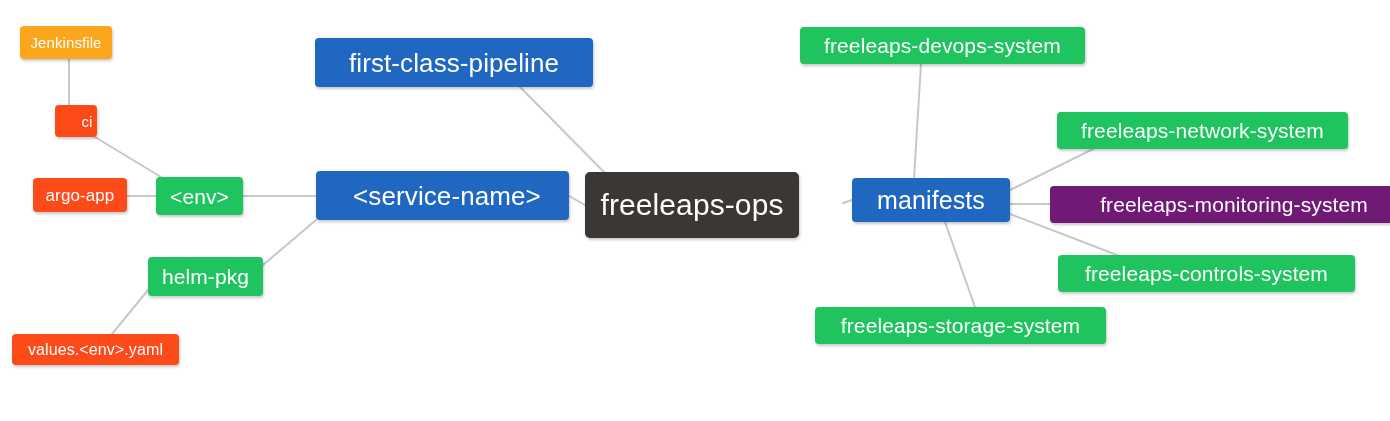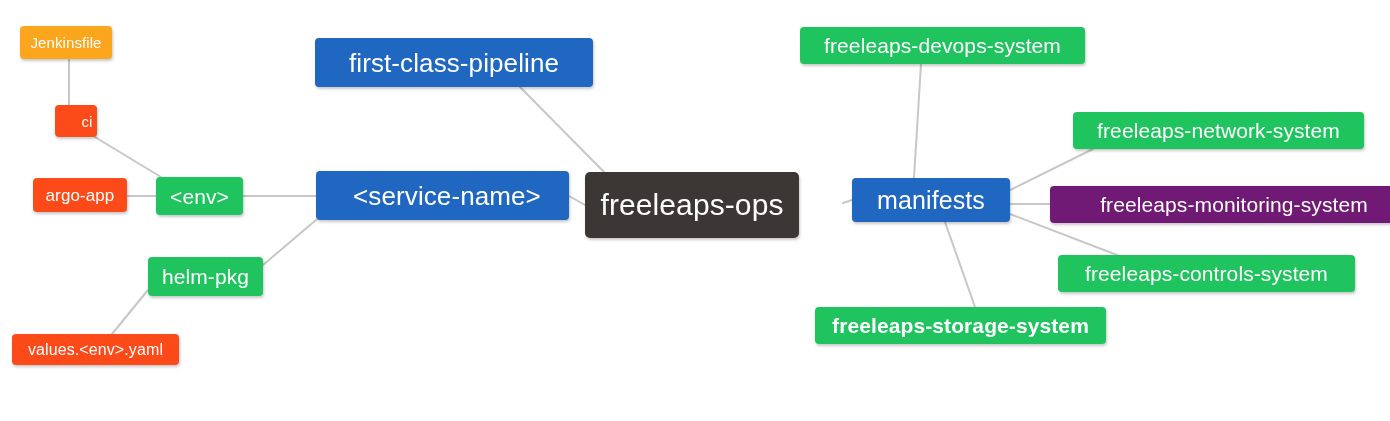--- a/index.html
+++ b/index.html
@@ -75,18 +75,18 @@
       <div class="node blue" style="left: 316px; top: 171px; width: 253px; height: 49px; font-size: 26px; background: rgb(32, 103, 194); color: rgb(255, 255, 255); padding-left: 19px;">&lt;service-name&gt;</div>
       <div class="node blue" style="left: 315px; top: 38px; width: 278px; height: 49px; font-size: 26px; background: rgb(32, 103, 194); color: rgb(255, 255, 255);">first-class-pipeline</div>
       <div class="node blue" style="left: 852px; top: 178px; width: 158px; height: 44px; font-size: 25px; background: rgb(32, 103, 194); color: rgb(255, 255, 255);">manifests</div>
       <div class="node green" style="left: 156px; top: 177px; width: 87px; height: 38px; font-size: 21px; background: rgb(31, 196, 95); color: rgb(255, 255, 255);">&lt;env&gt;</div>
       <div class="node green" style="left: 148px; top: 257px; width: 115px; height: 39px; font-size: 21px; background: rgb(31, 196, 95); color: rgb(255, 255, 255);">helm-pkg</div>
       <div class="node red" style="left: 55px; top: 105px; width: 30px; height: 32px; font-size: 15px; background: rgb(252, 74, 24); color: rgb(255, 255, 255); padding-left: 32px;">ci</div>
       <div class="node red" style="left: 33px; top: 178px; width: 94px; height: 34px; font-size: 17px; background: rgb(252, 74, 24); color: rgb(255, 255, 255);">argo-app</div>
       <div class="node red" style="left: 12px; top: 334px; width: 167px; height: 31px; font-size: 16px; background: rgb(252, 74, 24); color: rgb(255, 255, 255);">values.&lt;env&gt;.yaml</div>
       <div class="node orange" style="left: 20px; top: 26px; width: 92px; height: 33px; font-size: 15px; background: rgb(252, 166, 29); color: rgb(255, 255, 255);">Jenkinsfile</div>
       <div class="node green" style="left: 800px; top: 27px; width: 285px; height: 37px; font-size: 21px; background: rgb(31, 196, 95); color: rgb(255, 255, 255);">freeleaps-devops-system</div>
-      <div class="node green" style="left: 1057px; top: 112px; width: 291px; height: 37px; font-size: 21px; background: rgb(31, 196, 95); color: rgb(255, 255, 255); margin-left: 16px;">freeleaps-network-system</div>
+      <div class="node green" style="left: 1057px; top: 112px; width: 291px; height: 37px; font-size: 21px; background: rgb(31, 196, 95); color: rgb(255, 255, 255);">freeleaps-network-system</div>
       <div class="node green" style="left: 1050px; top: 186px; width: 368px; height: 37px; font-size: 21px; background: #701a75; color: rgb(255, 255, 255);">freeleaps-monitoring-system</div>
       <div class="node green" style="left: 1058px; top: 255px; width: 297px; height: 37px; font-size: 21px; background: rgb(31, 196, 95); color: rgb(255, 255, 255);">freeleaps-controls-system</div>
-      <div class="node green" style="left: 815px; top: 307px; width: 291px; height: 37px; font-size: 21px; background: rgb(31, 196, 95); color: rgb(255, 255, 255); font-weight: bold;">freeleaps-storage-system</div>
+      <div class="node green" style="left: 815px; top: 307px; width: 291px; height: 37px; font-size: 21px; background: rgb(31, 196, 95); color: rgb(255, 255, 255);">freeleaps-storage-system</div>
     </div>
 </div>
 
 </body></html>

